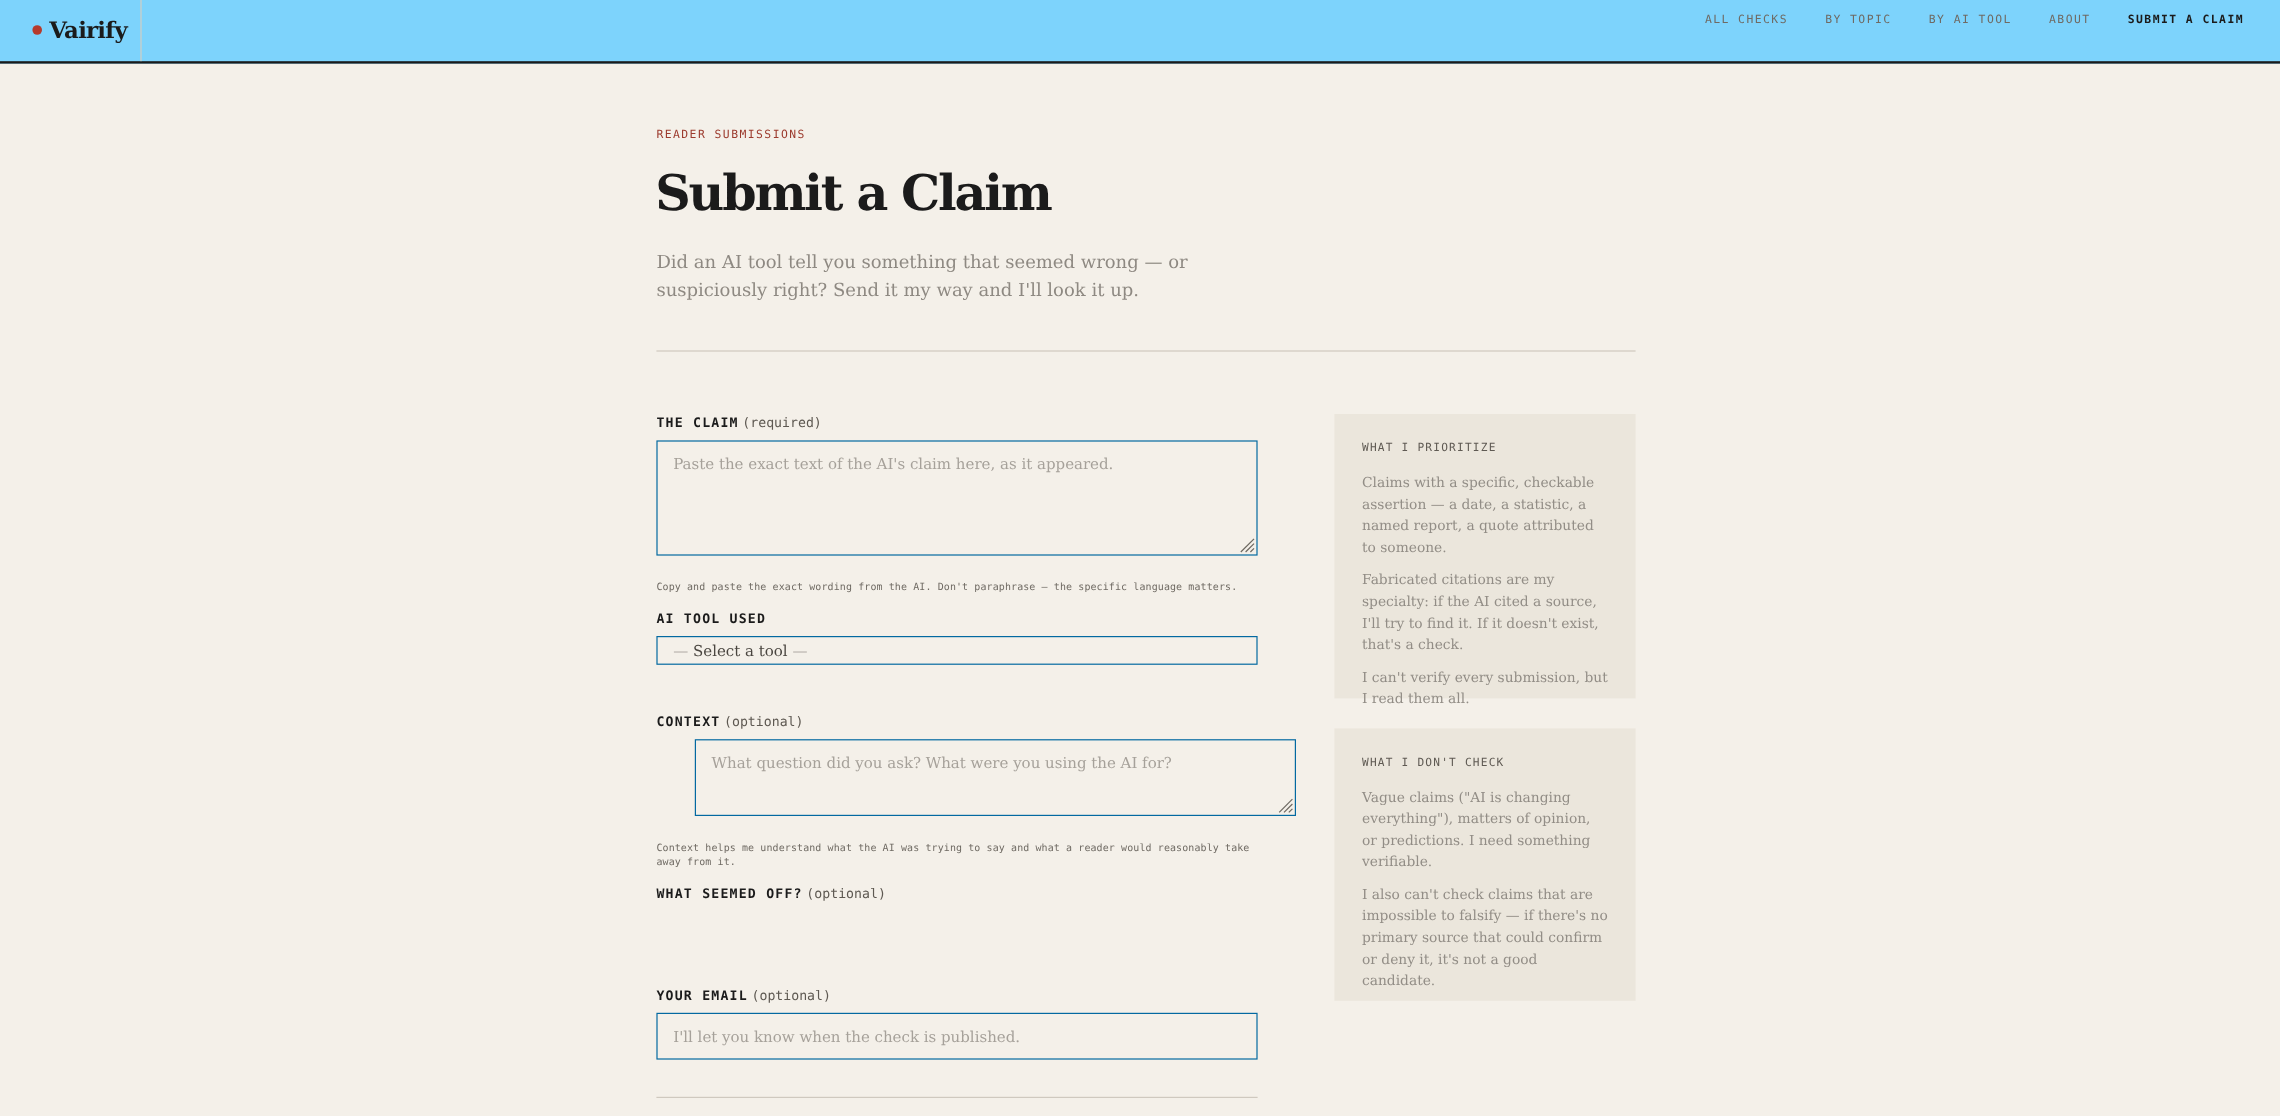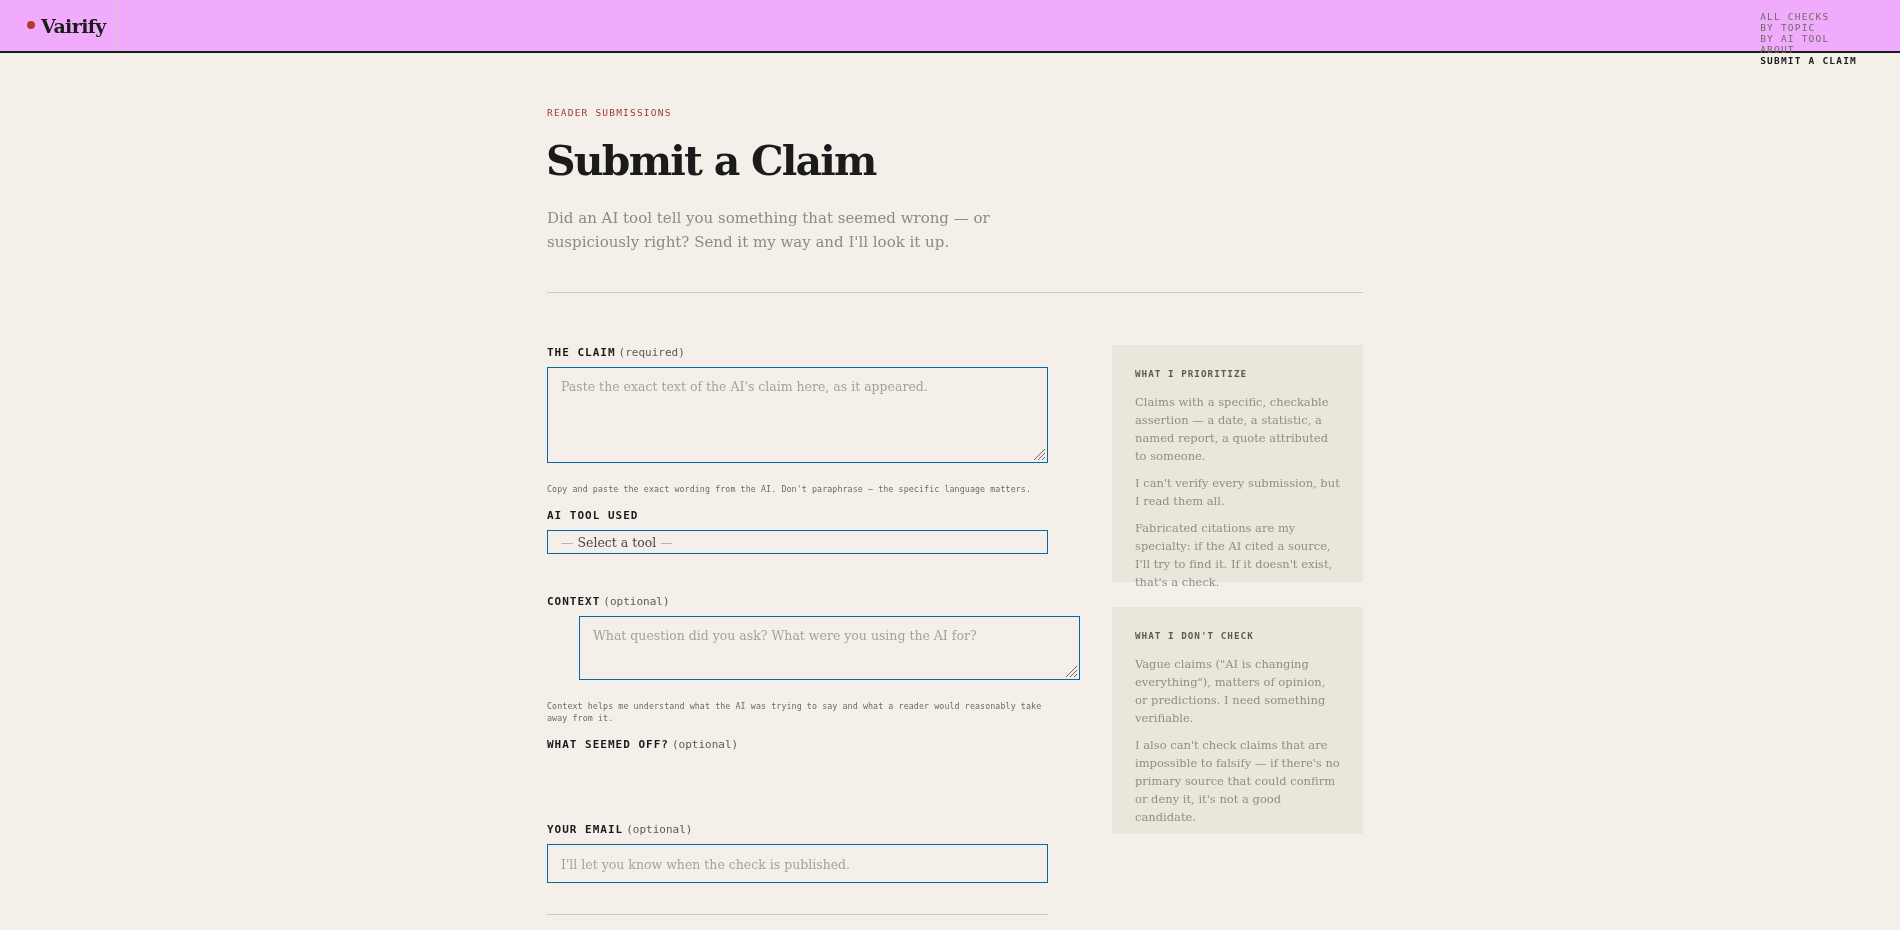--- a/index.html
+++ b/index.html
@@ -6,37 +6,37 @@
   html, body { width: 1900px; height: 930px; overflow: hidden; }
   body {
     background: #f4f0e9;
     color: #1b1b1b;
     font-family: "DejaVu Serif", serif;
     position: relative;
   }
   .topbar {
     position: absolute; left: 0; top: 0; width: 1900px; height: 53px;
     border-bottom: 2px solid #1b1b1b;
-    background: #f0abfc;
+    background: #7dd3fc;
   }
   .brand {
     position: absolute; left: 0; top: 0; width: 118px; height: 51px;
     border-right: 1px solid #d3cdc3;
     display: flex; align-items: center; padding-left: 27px;
   }
   .brand-dot {
     width: 8px; height: 8px; border-radius: 50%; background: #b63a2c;
     margin-right: 6px; margin-top: -2px;
   }
   .brand-name {
     font-family: "DejaVu Serif", serif; font-weight: 700; font-size: 19px;
     letter-spacing: -0.6px; color: #1b1b1b;
   }
   .nav {
-    position: absolute; right: 43px; top: 11px; display: flex; gap: 0; flex-direction: column;
+    position: absolute; right: 30px; top: 11px; display: flex; gap: 0;
   }
   .nav a {
     font-family: "DejaVu Sans Mono", monospace; font-size: 9.5px;
     letter-spacing: 1.2px; color: #6f6a63; text-decoration: none;
     margin-left: 31px;
   }
   .nav a.active { color: #1b1b1b; font-weight: 700; }
 
   .eyebrow {
     position: absolute; left: 547px; top: 107px;
@@ -88,21 +88,21 @@
   .rule-bottom {
     position: absolute; left: 547px; top: 914px; width: 501px; height: 1px;
     background: #cfc9bf;
   }
 
   .card {
     position: absolute; left: 1112px; width: 251px; background: #ebe6dc;
     padding: 23px 23px 20px 23px;
   }
   .card h3 {
-    font-family: "DejaVu Sans Mono", monospace; font-size: 9.3px; font-weight: 700;
+    font-family: "DejaVu Sans Mono", monospace; font-size: 9.3px; font-weight: 400;
     letter-spacing: 1px; color: #5f5a53; margin-bottom: 14px;
   }
   .card p {
     font-family: "DejaVu Serif", serif; font-size: 11.5px; line-height: 18px;
     color: #928d86; margin-bottom: 9px;
   }
   .card p:last-child { margin-bottom: 0; }
 </style>
 </head>
 <body>
@@ -179,21 +179,21 @@
       <span class="ph">I'll let you know when the check is published.</span>
     </div>
   </div>
 </form>
 
 <div class="rule-bottom"></div>
 
 <aside class="card" style="top:345px; height:237px;">
   <h3>WHAT I PRIORITIZE</h3>
   <p>Claims with a specific, checkable assertion — a date, a statistic, a named report, a quote attributed to someone.</p>
+  <p>Fabricated citations are my specialty: if the AI cited a source, I'll try to find it. If it doesn't exist, that's a check.</p>
   <p>I can't verify every submission, but I read them all.</p>
-  <p>Fabricated citations are my specialty: if the AI cited a source, I'll try to find it. If it doesn't exist, that's a check.</p>
 </aside>
 
 <aside class="card" style="top:607px; height:227px;">
   <h3>WHAT I DON'T CHECK</h3>
   <p>Vague claims ("AI is changing everything"), matters of opinion, or predictions. I need something verifiable.</p>
   <p>I also can't check claims that are impossible to falsify — if there's no primary source that could confirm or deny it, it's not a good candidate.</p>
 </aside>
 
 </body></html>

